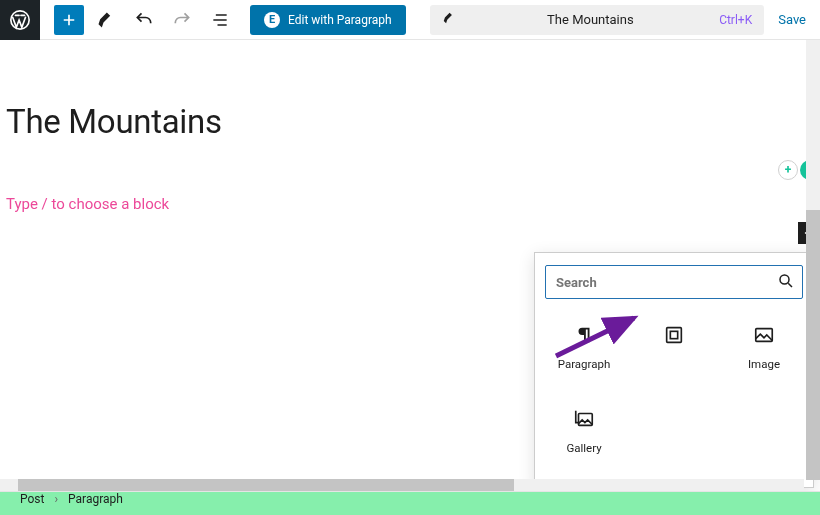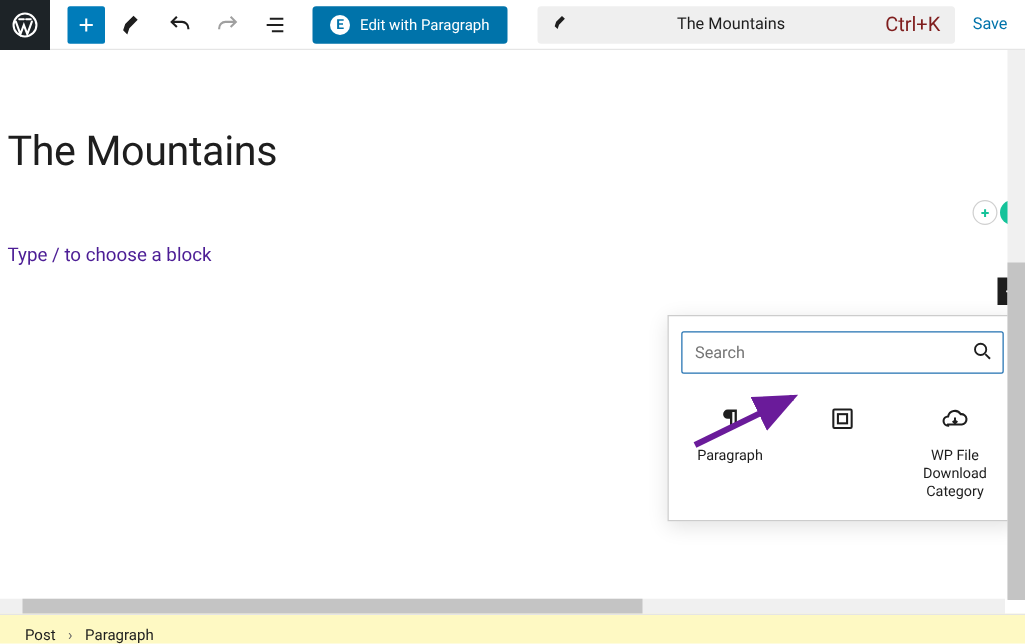--- a/index.html
+++ b/index.html
@@ -13,46 +13,46 @@
   .tb-icon { width: 32px; height: 32px; display: flex; align-items: center; justify-content: center; color: #1e1e1e; cursor: pointer; margin-left: 6px; }
   .tb-icon svg { width: 20px; height: 20px; }
   .tb-icon.muted { color: #a0a0a0; }
 
   .elementor-btn { margin-left: 14px; height: 30px; background: #0073aa; color: #fff; display: flex; align-items: center; padding: 0 14px; border-radius: 3px; font-size: 12px; cursor: pointer; }
   .elementor-btn .e-logo { width: 16px; height: 16px; background: #fff; border-radius: 50%; margin-right: 8px; display: flex; align-items: center; justify-content: center; color: #0073aa; font-weight: bold; font-size: 11px; }
 
   .title-pill { margin-left: 24px; flex: 1; max-width: 390px; height: 30px; background: #efefef; border-radius: 3px; display: flex; align-items: center; position: relative; padding: 0 12px; }
   .title-pill .pen { margin-right: 6px; }
   .title-pill .title-text { flex: 1; text-align: center; font-size: 13px; color: #1e1e1e; }
-  .title-pill .kbd { font-size: 16px; color: #7f1d1d; }
+  .title-pill .kbd { font-size: 12px; color: #8b5cf6; }
 
   .save-link { margin: 3px 14px; color: #0073aa; font-size: 13px; cursor: pointer; }
 
   .editor-body { position: relative; height: calc(100% - 40px - 24px); overflow: auto; }
   .post-title { font-size: 33px; font-weight: 400; color: #1e1e1e; margin: 62px 0 0 6px; letter-spacing: -0.3px; }
-  .placeholder-line { color: #4c1d95; font-size: 15px; margin: 54px 0 0 6px; }
+  .placeholder-line { color: #ec4899; font-size: 15px; margin: 54px 0 0 6px; }
 
   .side-badges { position: absolute; top: 120px; right: 0; display: flex; gap: 2px; }
   .badge { width: 20px; height: 20px; border-radius: 50%; display: flex; align-items: center; justify-content: center; font-size: 12px; font-weight: bold; }
   .badge.g1 { background: #fff; color: #15c39a; border: 1px solid #d0d0d0; }
   .badge.g2 { background: #15c39a; color: #fff; }
 
   .floating-add { position: absolute; top: 182px; right: 0; width: 22px; height: 22px; background: #1e1e1e; color: #fff; display: flex; align-items: center; justify-content: center; cursor: pointer; }
 
   .inserter { position: absolute; top: 212px; right: 6px; width: 280px; background: #fff; border: 1px solid #ccc; box-shadow: 0 4px 16px rgba(0,0,0,0.12); display: flex; flex-direction: column; }
   .inserter-search { margin: 12px 10px 4px 10px; position: relative; }
-  .inserter-search input { width: 100%; height: 34px; border: 1px solid #2271b1; border-radius: 2px; padding: 0 34px 0 10px; font-size: 13px; outline: none; }
+  .inserter-search input { width: 100%; height: 34px; border: 1px solid #2271b1; border-radius: 2px; padding: 0 34px 0 10px; font-size: 13px; outline: none; font-weight: bold; }
   .inserter-search .mag { position: absolute; right: 8px; top: 7px; }
 
   .block-grid { display: grid; grid-template-columns: repeat(3, 1fr); gap: 0; padding: 10px 4px 6px 4px; }
   .block-item { display: flex; flex-direction: column; align-items: center; justify-content: flex-start; padding: 10px 4px; cursor: pointer; }
   .block-item .bi-icon { width: 24px; height: 24px; margin-bottom: 10px; display: flex; align-items: center; justify-content: center; }
   .block-item .bi-label { font-size: 11.5px; color: #1e1e1e; text-align: center; line-height: 1.25; min-height: 30px; }
 
-  .breadcrumb { position: absolute; bottom: 0; left: 0; right: 0; height: 24px; border-top: 1px solid #e5e5e5; background: #fef9c3; display: flex; align-items: flex-end; padding: 0 20px; font-size: 12px; color: #1e1e1e; }
+  .breadcrumb { position: absolute; bottom: 0; left: 0; right: 0; height: 24px; border-top: 1px solid #e5e5e5; background: #86efac; display: flex; align-items: flex-start; padding: 0 20px; font-size: 12px; color: #1e1e1e; }
   .breadcrumb span { cursor: pointer; }
   .breadcrumb .sep { margin: 0 10px; color: #666; }
 
   .hscroll-track { position: absolute; bottom: 24px; left: 0; right: 16px; height: 12px; background: #f0f0f0; }
   .hscroll-thumb { position: absolute; bottom: 24px; left: 18px; width: 496px; height: 12px; background: #c4c4c4; }
   .vscroll-track { position: absolute; top: 40px; right: 0; bottom: 36px; width: 14px; background: #f0f0f0; }
   .vscroll-thumb { position: absolute; top: 210px; right: 0; width: 14px; height: 270px; background: #c4c4c4; }
 
   .arrow-annotation { position: absolute; top: 312px; left: 552px; pointer-events: none; }
 </style>
@@ -149,25 +149,35 @@
         <span class="bi-icon">
           <svg width="22" height="22" viewBox="0 0 24 24" fill="none" stroke="#1e1e1e" stroke-width="1.8">
               <rect x="4" y="4" width="16" height="16" rx="1"></rect>
               <rect x="8" y="8" width="8" height="8"></rect>
             </svg>
         </span>
       </div>
       <div class="block-item">
         <span class="bi-icon">
           <svg width="22" height="22" viewBox="0 0 24 24" fill="none" stroke="#1e1e1e" stroke-width="1.8">
-              <path d="M6 18a4 4 0 010-8 6 6 0 0111-2 4.5 4.5 0 011 9H6z"></path>
-              <path d="M12 11v5m-2-2l2 2 2-2"></path>
-            </svg>
-        </span>
-        <span class="bi-label">WP File Download Category</span>
+              <rect x="3" y="5" width="18" height="14" rx="1"></rect>
+              <path d="M3 16l5-5 4 4 3-3 6 6"></path>
+            </svg>
+        </span>
+        <span class="bi-label">Image</span>
+      </div>
+      <div class="block-item">
+        <span class="bi-icon">
+          <svg width="22" height="22" viewBox="0 0 24 24" fill="none" stroke="#1e1e1e" stroke-width="1.8">
+              <rect x="6" y="6" width="15" height="13" rx="1"></rect>
+              <path d="M6 17l4-4 3 3 3-3 5 5"></path>
+              <path d="M3 3v13h3"></path>
+            </svg>
+        </span>
+        <span class="bi-label">Gallery</span>
       </div>
     </div>
 
   </div>
 </div>
 
 <div class="hscroll-track"></div>
 <div class="hscroll-thumb"></div>
 <div class="vscroll-track"></div>
 <div class="vscroll-thumb"></div>

